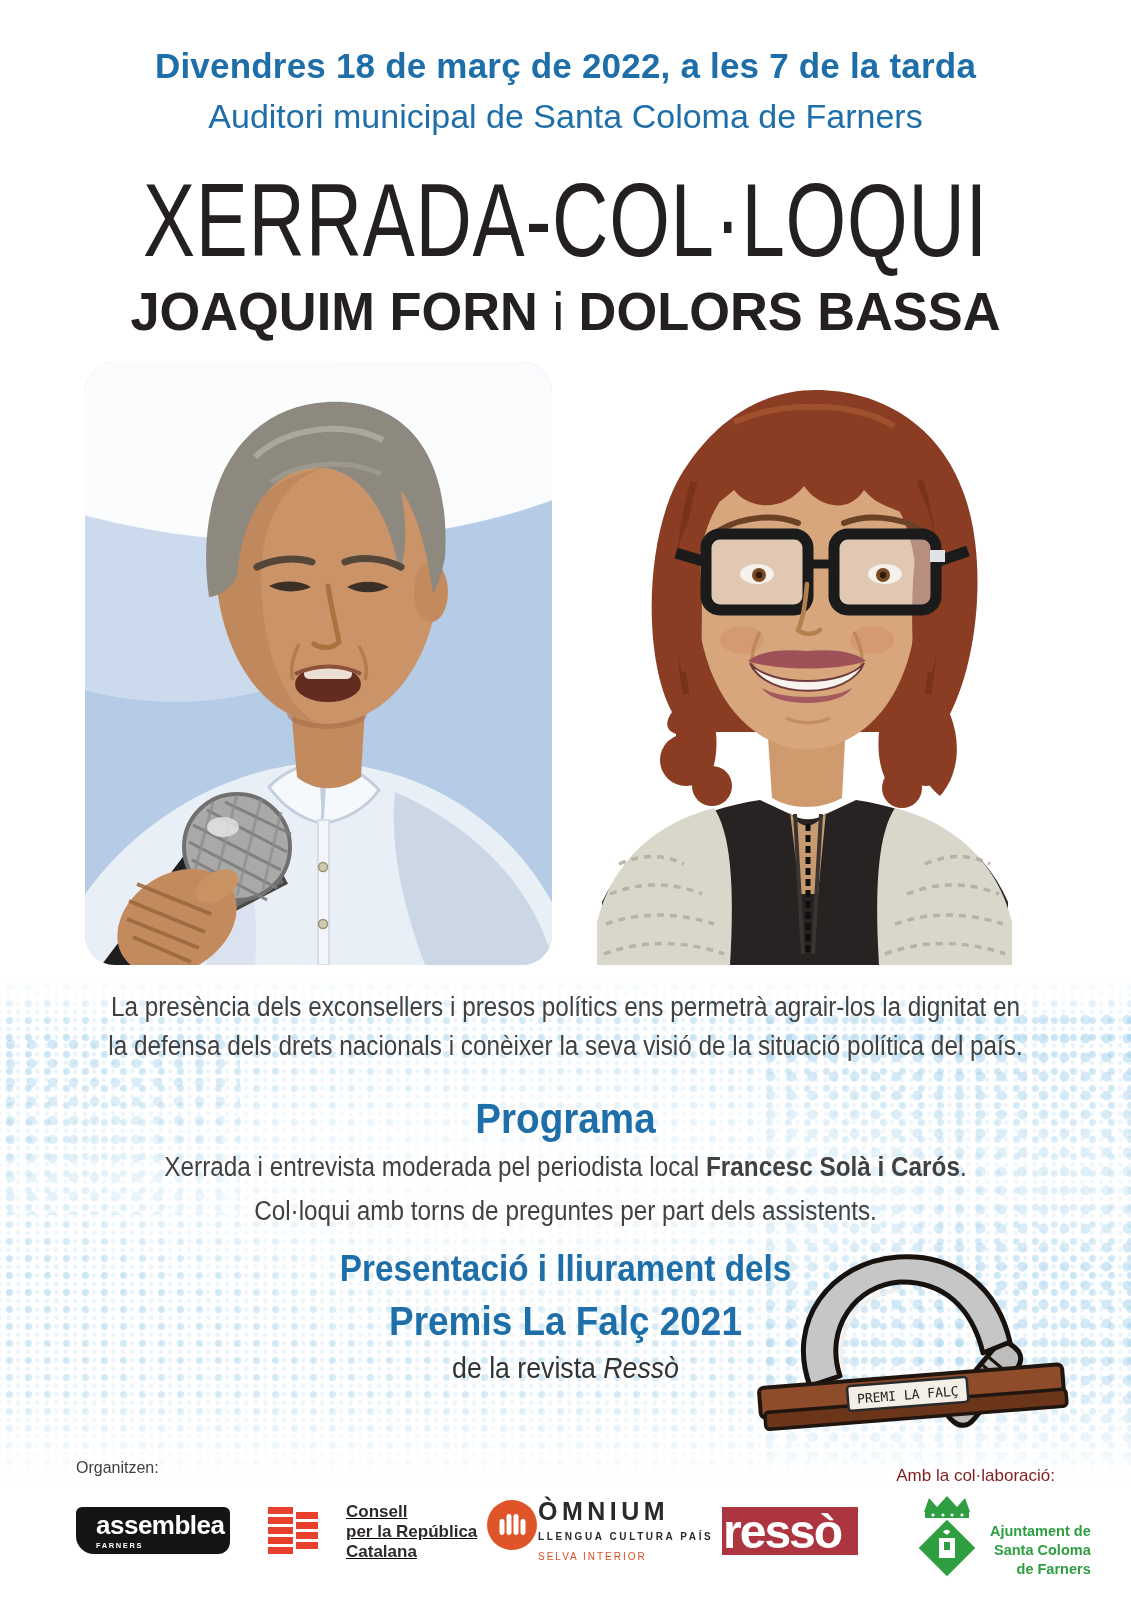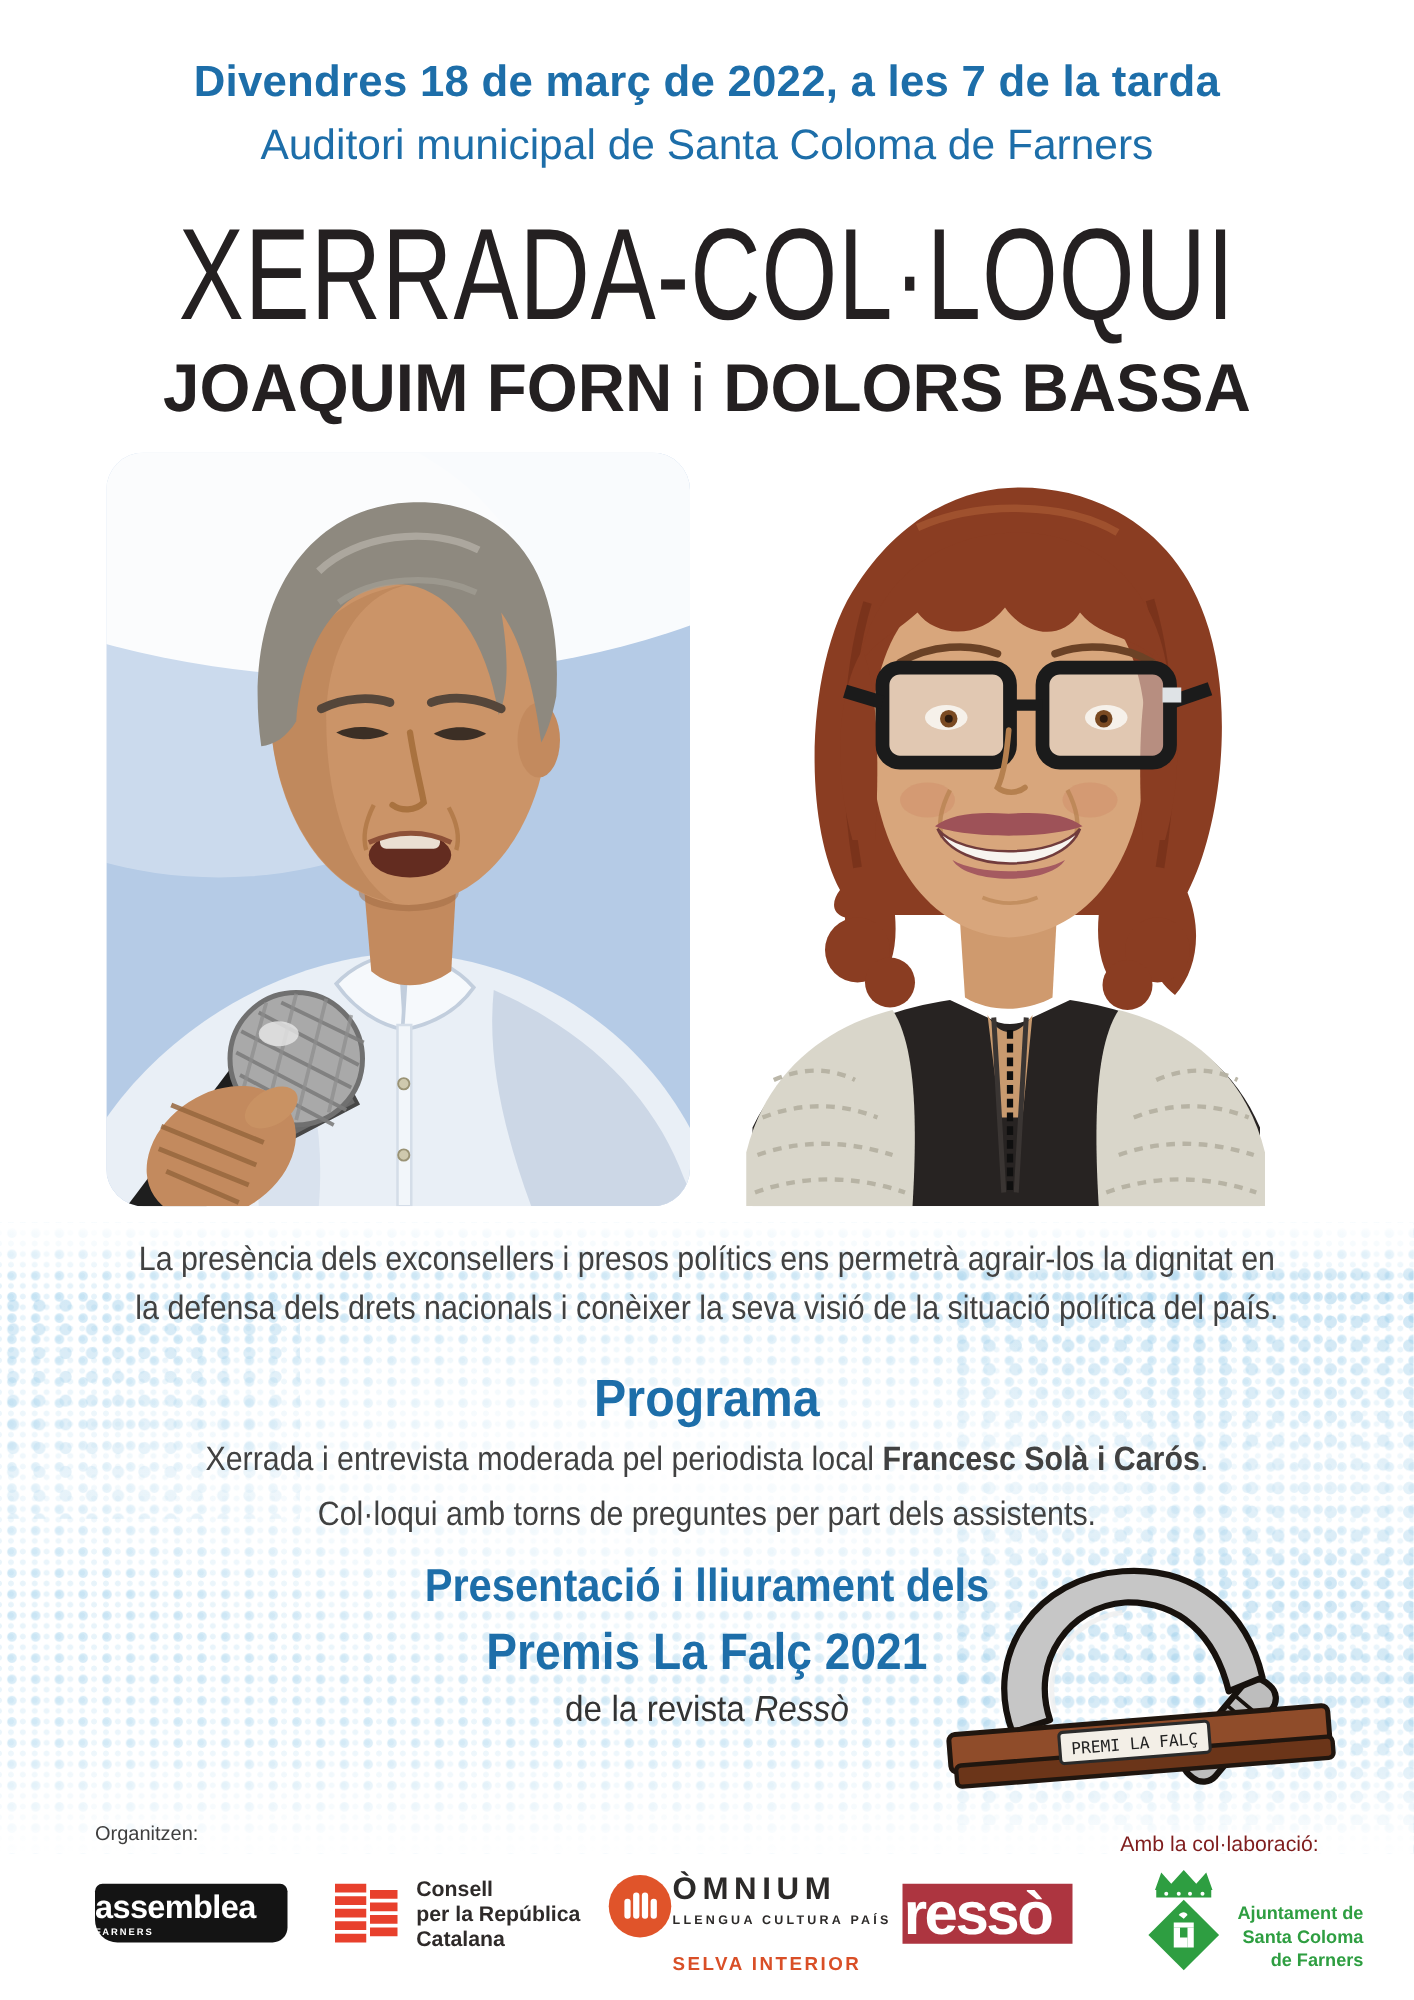--- a/index.html
+++ b/index.html
@@ -75,30 +75,30 @@
   .photo-left{left:85px; width:467px;}
   .photo-right{left:564px; width:481px;}
   
   .sickle{position:absolute; left:748px; top:1250px; width:338px; height:190px; z-index:2;}
   
   .org-label{position:absolute; left:76px; top:1459px; font-size:16px; color:#3f3f3f; z-index:2;}
   .collab-label{position:absolute; right:76px; top:1466px; font-size:17px; color:#7f1d1d; z-index:2;}
   .logo-assemblea{
     position:absolute; left:76px; top:1507px; width:154px; height:47px; z-index:2;
     background:#141414; border-radius:6px 6px 12px 18px;
-    display:flex; flex-direction:column; justify-content:center; box-sizing:border-box;
+    display:flex; flex-direction:column; justify-content:center; padding-left:20px; box-sizing:border-box;
   }
   .logo-assemblea .nm{color:#ffffff; font-size:26px; font-weight:700; letter-spacing:-0.5px; line-height:1;}
   .logo-assemblea .sub{color:#ffffff; font-size:7.5px; font-weight:700; letter-spacing:1.6px; margin-top:3px;}
-  .logo-consell{position:absolute; left:268px; top:1502px; display:flex; align-items:center; gap:13px; z-index:2;}
+  .logo-consell{position:absolute; left:268px; top:1502px; display:flex; align-items:center; gap:26px; z-index:2;text-decoration:underline;}
   .logo-consell .txt{font-size:17px; font-weight:700; color:#2e2a29; line-height:1.18;}
   .logo-omnium{position:absolute; left:486px; top:1499px; display:flex; align-items:flex-start; z-index:2;}
   .logo-omnium .nm{font-size:25px; font-weight:700; letter-spacing:4.5px; color:#2c2a29; line-height:1;}
   .logo-omnium .tag{font-size:10px; font-weight:700; letter-spacing:2.6px; color:#2c2a29; margin-top:7px;}
-  .logo-omnium .chap{font-size:15px; font-weight:700; letter-spacing:2px; color:#d94f27; margin-top:21px;}
+  .logo-omnium .chap{font-size:10px; font-weight:400; letter-spacing:2px; color:#d94f27; margin-top:9px;}
   .logo-resso{position:absolute; left:722px; top:1507px; width:136px; height:48px; z-index:2;}
   .logo-resso .box{position:absolute; left:0; top:0; width:136px; height:48px; background:#ad3540;}
   .logo-resso .t{position:absolute; left:1px; top:1px; font-size:48px; font-weight:700;
     letter-spacing:-2px; line-height:1; color:#ffffff; z-index:1;}
   .logo-resso .t2{position:absolute; left:1px; top:1px; font-size:48px; font-weight:700;
     letter-spacing:-2px; line-height:1; color:#ad3540; z-index:2; clip-path:inset(47px 0 -30px 0);}
   .logo-ajuntament{position:absolute; left:916px; top:1494px; display:flex; gap:12px; z-index:2;}
   .logo-ajuntament .txt{font-size:14.5px; font-weight:700; color:#2e9e41; line-height:1.3; margin-top:28px;text-align:right;}
 </style>
 </head>

